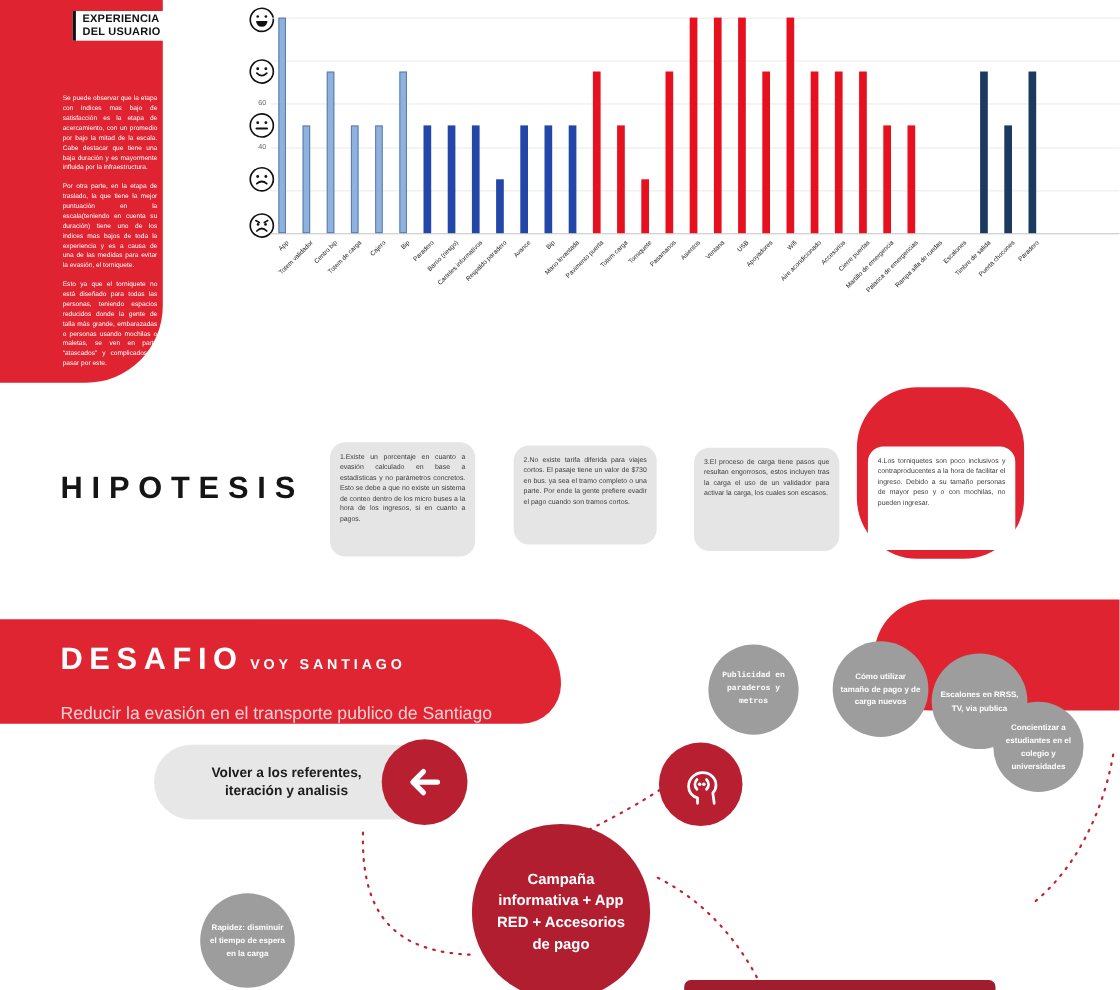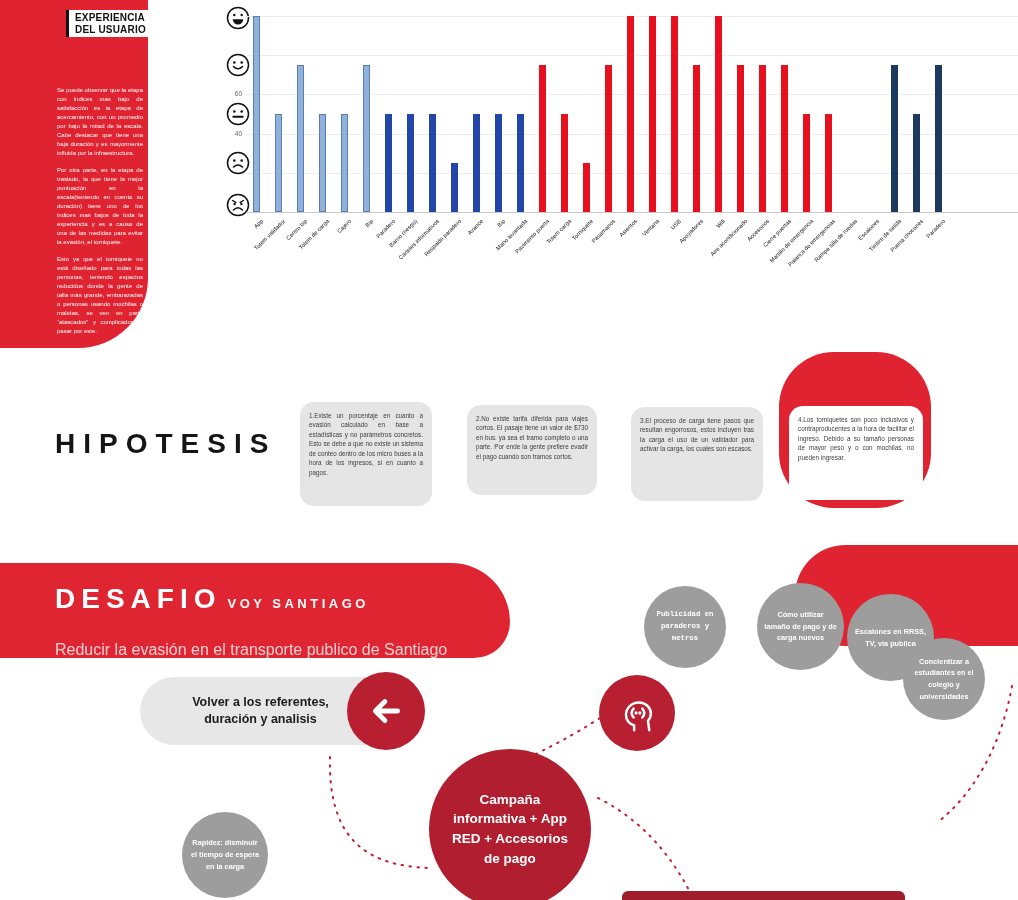--- a/index.html
+++ b/index.html
@@ -210,21 +210,21 @@
 
   <svg class="connectors" width="1018" height="900" viewBox="0 0 1018 900">
     <g stroke="#c22033" stroke-width="2" fill="none" stroke-linecap="round" stroke-dasharray="1.5 6.5">
       <path d="M330 757 C 328 835, 362 866, 430 868"></path>
       <path d="M600 718 C 572 736, 548 748, 528 758"></path>
       <path d="M598 798 C 642 820, 672 856, 692 896"></path>
       <path d="M1012 686 C 1002 742, 976 792, 938 822"></path>
     </g>
   </svg>
 
-  <div class="pill volver">Volver a los referentes, duración y analisis</div>
+  <div class="pill volver">Volver a los referentes, iteración y analisis</div>
   <div class="rcircle arrow">
     <svg width="34" height="34" viewBox="0 0 32 32">
       <path d="M27 16H7M15 7l-9 9 9 9" stroke="#fff" stroke-width="4.5" fill="none" stroke-linecap="round" stroke-linejoin="round"></path>
     </svg>
   </div>
 
   <div class="rcircle head">
     <svg width="46" height="46" viewBox="0 0 48 48">
       <g stroke="#fff" stroke-width="2.6" fill="none" stroke-linecap="round" stroke-linejoin="round">
         <path d="M21 42v-5.2c-4.8-1-8.5-5.2-8.5-10.8 0-7.4 6-13 13.5-13 7 0 12.5 5.2 12.5 11.8 0 3.2-1.3 5.5-3 7.4l1.3 9.8"></path>

